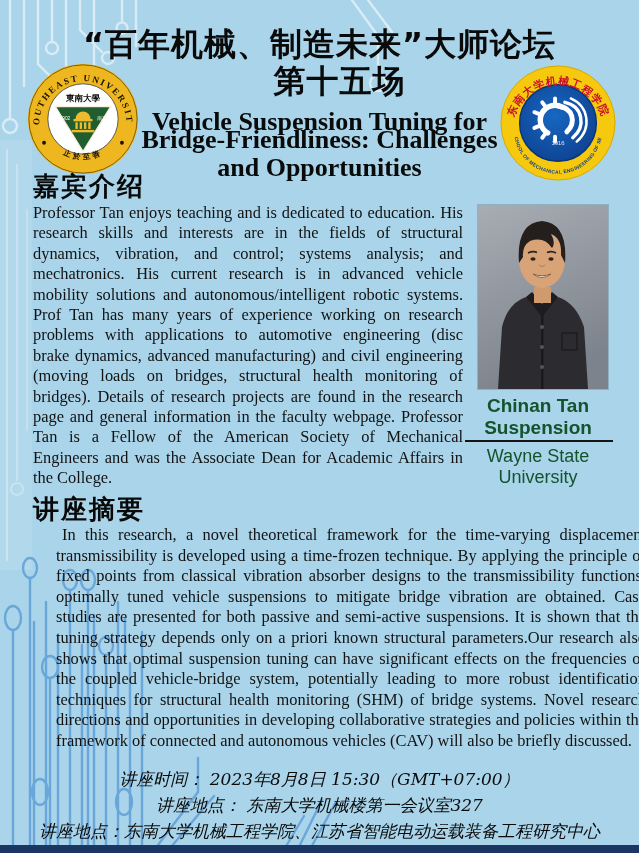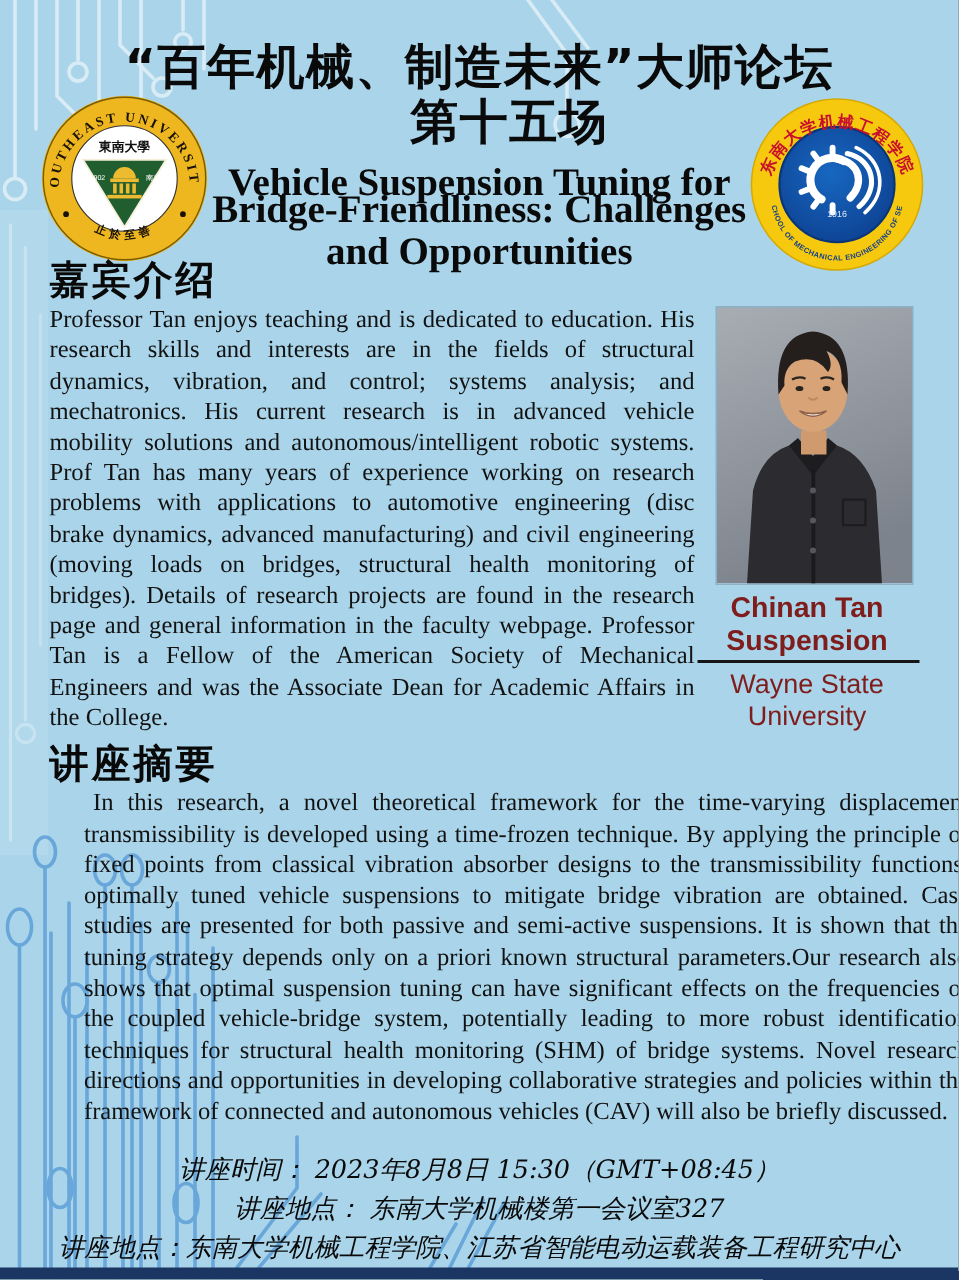--- a/index.html
+++ b/index.html
@@ -44,21 +44,21 @@
     font-family:"Liberation Serif", serif;font-size:16.4px;line-height:20.6px;
     text-align:justify;color:#121212;text-indent:6px;margin-left:31px;
   }
 
   .photo{
     left:478px;top:205px;width:130px;height:184px;
     box-shadow:0 0 0 1px rgba(90,110,125,.35);
   }
   .cap{
     left:463px;width:150px;text-align:center;white-space:nowrap;
-    font-family:"Liberation Sans", sans-serif;color:#7f1d1d;
+    font-family:"Liberation Sans", sans-serif;color:#14532d;
   }
   .cap-name{top:395px;font-size:19px;font-weight:bold;}
   .cap-title{top:417px;font-size:19px;font-weight:bold;}
   .cap-divider{left:465px;top:440px;width:148px;border-top:2px solid #151515;height:0;}
   .cap-aff1{top:446px;font-size:18px;}
   .cap-aff2{top:467px;font-size:18px;}
 
   .footer-line{
     left:0;right:0;text-align:center;white-space:nowrap;
     font-family:"DejaVu Serif", serif;font-style:italic;
@@ -244,18 +244,18 @@
 
   <div class="layer cap cap-name">Chinan Tan</div>
   <div class="layer cap cap-title">Suspension</div>
   <div class="layer cap-divider"></div>
   <div class="layer cap cap-aff1">Wayne State</div>
   <div class="layer cap cap-aff2">University</div>
 
   <div class="layer section-heading hdr-abstract">讲座摘要</div>
   <div class="layer abstract">In this research, a novel theoretical framework for the time-varying displacement transmissibility is developed using a time-frozen technique. By applying the principle of fixed points from classical vibration absorber designs to the transmissibility functions, optimally tuned vehicle suspensions to mitigate bridge vibration are obtained. Case studies are presented for both passive and semi-active suspensions. It is shown that the tuning strategy depends only on a priori known structural parameters.Our research also shows that optimal suspension tuning can have significant effects on the frequencies of the coupled vehicle-bridge system, potentially leading to more robust identification techniques for structural health monitoring (SHM) of bridge systems. Novel research directions and opportunities in developing collaborative strategies and policies within the framework of connected and autonomous vehicles (CAV) will also be briefly discussed.</div>
 
-  <div class="layer footer-line f-time">讲座时间： 2023年8月8日 15:30（GMT+08:45）</div>
+  <div class="layer footer-line f-time">讲座时间： 2023年8月8日 15:30（GMT+07:00）</div>
   <div class="layer footer-line f-loc">讲座地点： 东南大学机械楼第一会议室327</div>
   <div class="layer footer-line f-org">讲座地点：东南大学机械工程学院、江苏省智能电动运载装备工程研究中心</div>
 
   <div class="bottom-bar"></div>
 </div>
 
 </body></html>

